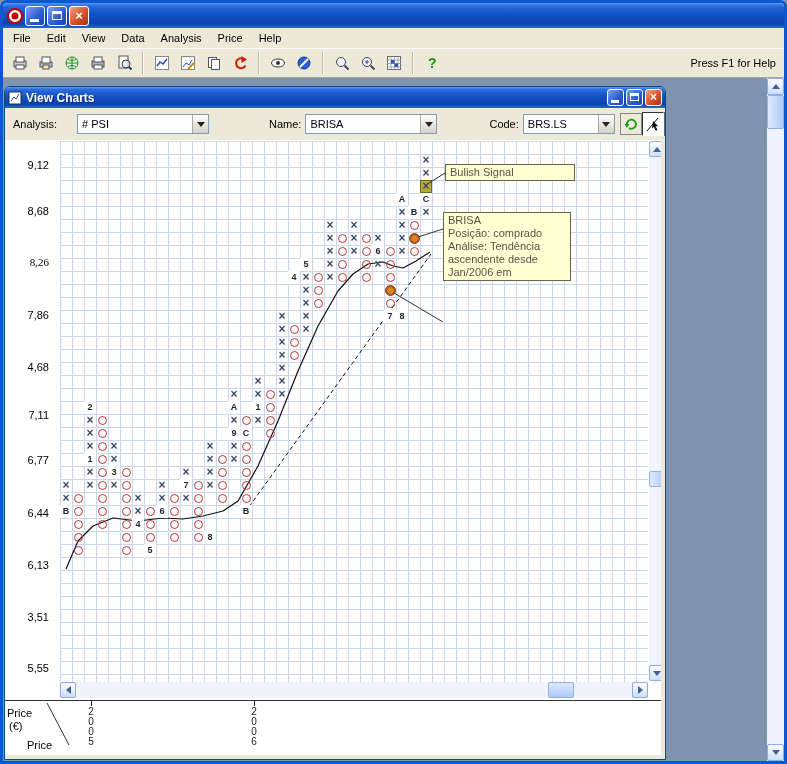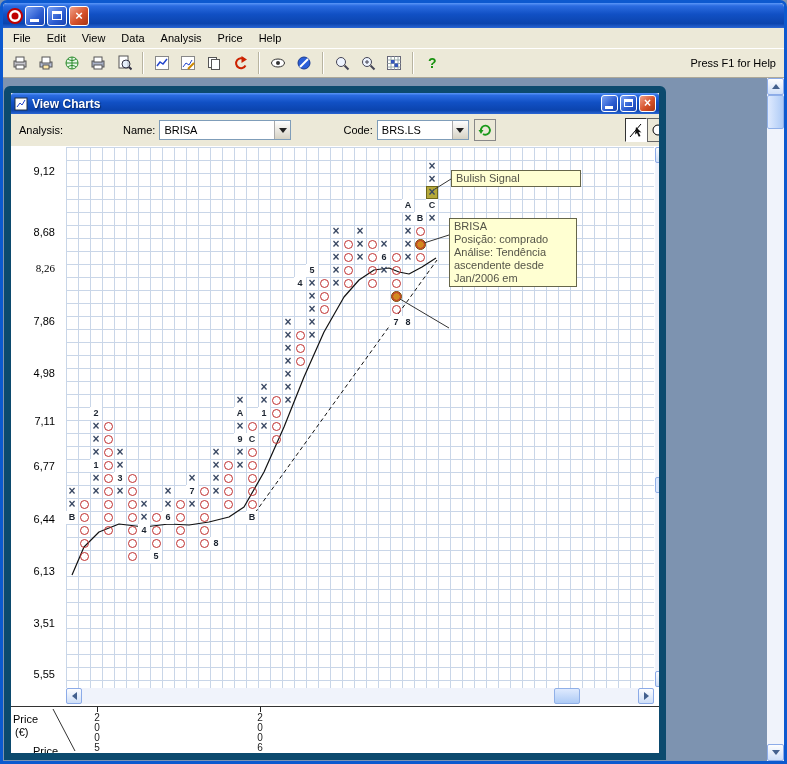--- a/index.html
+++ b/index.html
@@ -43,21 +43,21 @@
   .tri-left{width:0;height:0;border:4px solid transparent;border-right:5px solid #44618e;margin-left:-4px;}
   .tri-right{width:0;height:0;border:4px solid transparent;border-left:5px solid #44618e;margin-right:-4px;}
   .sb-thumb{background:linear-gradient(90deg,#dfeafe,#aecbf6);border:1px solid #90b0e8;border-radius:2px;}
   .sb-thumb.h{background:linear-gradient(180deg,#dfeafe,#aecbf6);}
   .main-vscroll{position:absolute;right:0;top:0;width:17px;height:683px;background:#f0f3fb;}
   .main-vscroll .up{position:absolute;left:0;top:0;width:17px;height:17px;}
   .main-vscroll .down{position:absolute;left:0;bottom:0;width:17px;height:17px;}
   .main-vscroll .sb-thumb{position:absolute;left:0;top:17px;width:17px;height:34px;}
 
   
-  .child-window{position:absolute;left:1px;top:8px;width:662px;height:674px;border:7px solid #0c4a6e;
+  .child-window{position:absolute;left:1px;top:8px;width:662px;height:674px;border:1px solid #0c4a6e;
     border-radius:6px 6px 0 0;background:#ece9d8;overflow:hidden;}
   .c-titlebar{height:21px;display:flex;align-items:center;padding:0 3px;
     background:linear-gradient(180deg,#5a96f8 0%,#2a6be0 12%,#1150c4 45%,#0b44ae 82%,#2a66d4 100%);
     border-radius:3px 3px 0 0;}
   .c-title-text{color:#fff;font-weight:bold;font-size:12px;margin-left:4px;flex:1;text-shadow:1px 1px 1px #0a2a6a;}
   .c-btn{width:17px;height:17px;margin-left:2px;border:1px solid #fff;border-radius:3px;position:relative;flex:none;
     background:linear-gradient(135deg,#7aa2f4,#2b5bd0 60%,#1a44b0);}
   .c-btn.close{background:linear-gradient(135deg,#f0a088,#d6512a 55%,#a83512);}
   .c-btn .g-min{left:3px;bottom:2px;width:8px;height:3px;}
   .c-btn .g-max{left:3px;top:3px;width:9px;height:8px;}
@@ -260,20 +260,26 @@
         <div class="c-btn">
             <div class="g-max"></div>
           </div>
         <div class="c-btn close">
             <div class="g-close">×</div>
           </div>
       </div>
 
       <div class="c-toolbar">
         <span class="fld-label" style="margin-left:4px;">Analysis:</span>
+        <div class="combo" style="width:132px;margin-left:20px;">
+          <span class="combo-val"># PSI</span>
+          <div class="combo-btn">
+              <div class="combo-arr"></div>
+            </div>
+        </div>
         <span class="fld-label" style="margin-left:60px;">Name:</span>
         <div class="combo" style="width:132px;margin-left:4px;">
           <span class="combo-val">BRISA</span>
           <div class="combo-btn">
               <div class="combo-arr"></div>
             </div>
         </div>
         <span class="fld-label" style="margin-left:52px;">Code:</span>
         <div class="combo" style="width:92px;margin-left:4px;">
           <span class="combo-val">BRS.LS</span>
@@ -298,24 +304,24 @@
             <svg width="16" height="16" viewBox="0 0 16 16">
               <circle cx="8" cy="8" r="5" fill="#fff" stroke="#000"></circle>
             </svg>
           </div>
         </div>
       </div>
 
       <div class="chart-area">
         <div id="yaxis">
             <span class="ylab" style="top: 19px;">9,12</span>
-            <span class="ylab" style="top: 80px; padding-left: 12px;">8,68</span>
+            <span class="ylab" style="top: 65px; padding-left: 12px;">8,68</span>
             <span class="ylab" style="top: 116px; font-family: Liberation Serif, serif;">8,26</span>
             <span class="ylab" style="top: 169px;">7,86</span>
-            <span class="ylab" style="top: 221px;">4,98</span>
+            <span class="ylab" style="top: 221px;">4,68</span>
             <span class="ylab" style="top: 269px;">7,11</span>
             <span class="ylab" style="top: 314px;">6,77</span>
             <span class="ylab" style="top: 367px;">6,44</span>
             <span class="ylab" style="top: 419px;">6,13</span>
             <span class="ylab" style="top: 471px;">3,51</span>
             <span class="ylab" style="top: 522px;">5,55</span>
           </div>
         <div id="plot">
             <div class="hl-x" style="left: 360px; top: 39px;"></div>
             <div class="hl-o" style="left: 348.5px; top: 92px;"></div>

